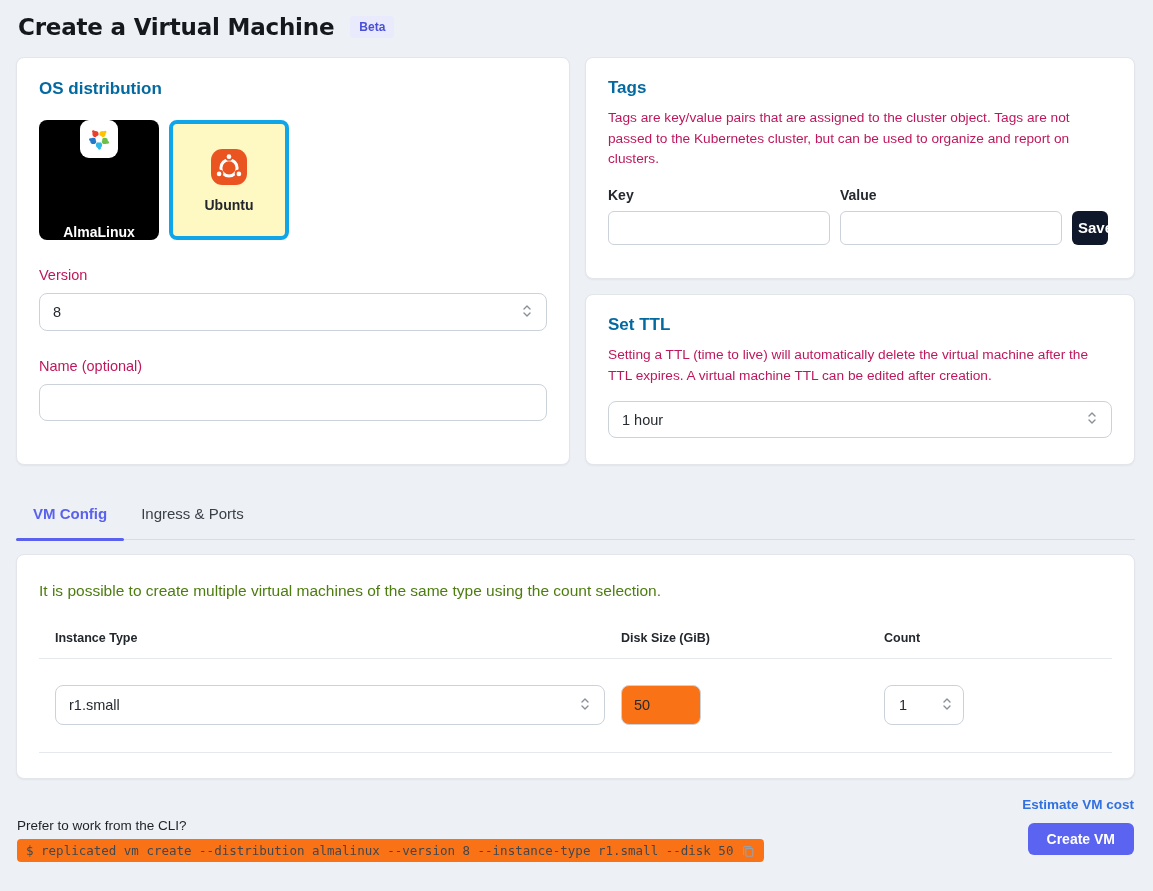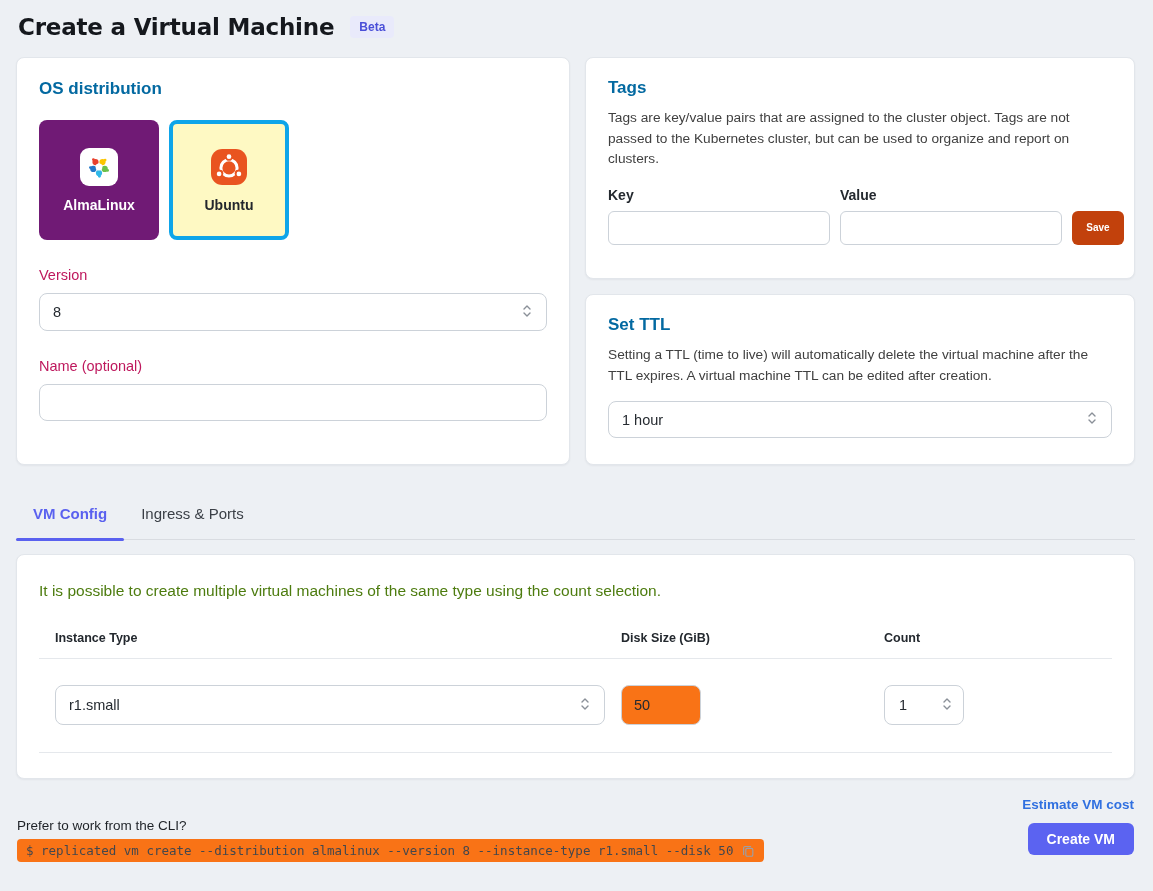--- a/index.html
+++ b/index.html
@@ -33,21 +33,21 @@
   .top-grid { display: flex; gap: 15px; margin-top: 17px; }
   .right-col { flex: 1; display: flex; flex-direction: column; gap: 15px; }
 
   
   .os-card { width: 554px; height: 408px; padding: 21px 22px; }
   .tiles { display: flex; gap: 10px; margin-top: 21px; }
   .tile {
     width: 120px; height: 120px; border-radius: 8px; cursor: pointer;
     display: flex; flex-direction: column; align-items: center; justify-content: center; gap: 11px;
   }
-  .tile.selected { background: #701a75; }
+  .tile.selected { background: #000000; justify-content: space-between; }
   .tile.selected .tile-label { color: #fff; }
   .tile.plain { background: #fef9c3; border: 4px solid #0ea5e9; }
   .tile-label { font-size: 14px; font-weight: 700; color: #23272d; }
   .tile-icon { width: 38px; height: 38px; display: flex; align-items: center; justify-content: center; }
   .tile-icon.boxed { background: #fff; border-radius: 9px; }
 
   .field-label { display: block; margin-top: 27px; font-size: 14.5px; color: #be185d; }
   .select {
     margin-top: 10px; height: 38px; background: #fff; cursor: pointer;
     border: 1px solid #ccd2d9; border-radius: 8px;
@@ -56,34 +56,34 @@
   }
   .text-input {
     margin-top: 10px; width: 100%; height: 37px;
     border: 1px solid #ccd2d9; border-radius: 8px;
     padding: 0 12px; font-size: 14px; color: #262b31; background: #fff;
     font-family: "Liberation Sans", sans-serif;
   }
 
   
   .tags-card { height: 222px; padding: 20px 22px; }
-  .card-desc { margin: 10px 0 0; font-size: 13.7px; line-height: 1.5; color: #404040; }
+  .card-desc { margin: 10px 0 0; font-size: 13.7px; line-height: 1.5; color: #be185d; }
   .kv-grid {
     margin-top: 17px; display: grid; grid-template-columns: 1fr 1fr 40px;
     column-gap: 10px; row-gap: 8px; align-items: center;
   }
   .kv-label { font-size: 14px; font-weight: 600; color: #24292f; }
   .small-input {
     height: 34px; width: 100%; border: 1px solid #ccd2d9; border-radius: 6px;
     padding: 0 10px; font-size: 14px; background: #fff;
     font-family: "Liberation Sans", sans-serif;
   }
   .save-btn {
-    height: 34px; width: 52px; border: none; border-radius: 6px;
-    background: #c2410c; color: #fff; font-size: 10px; font-weight: 600; cursor: pointer;
+    height: 34px; width: 36px; border: none; border-radius: 6px;
+    background: #0f172a; color: #fff; font-size: 15px; font-weight: 600; cursor: pointer;
     font-family: "Liberation Sans", sans-serif;
   }
 
   
   .ttl-card { height: 171px; padding: 20px 22px; }
   .ttl-card .select { margin-top: 15px; height: 37px; }
 
   
   .tabs { margin-top: 34px; border-bottom: 1px solid #d9dce1; display: flex; padding-left: 0; }
   .tab {

